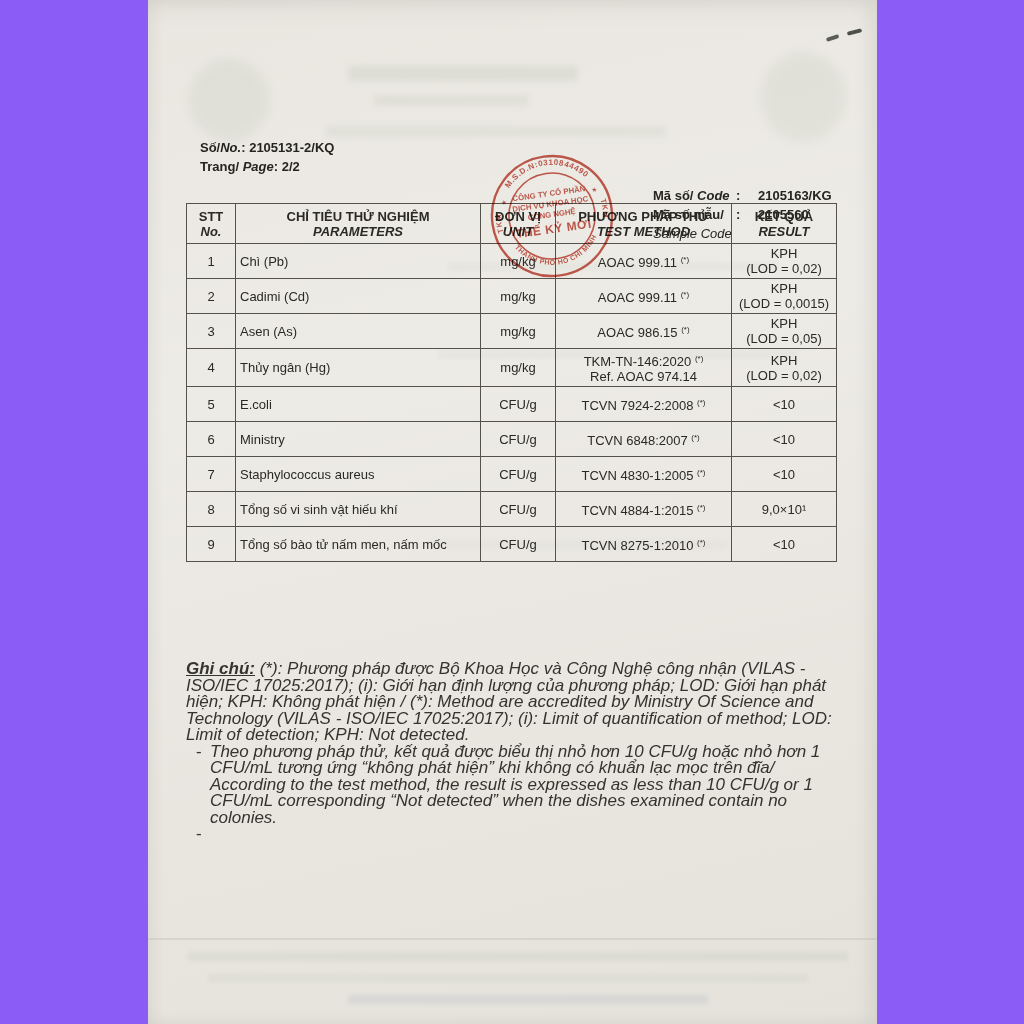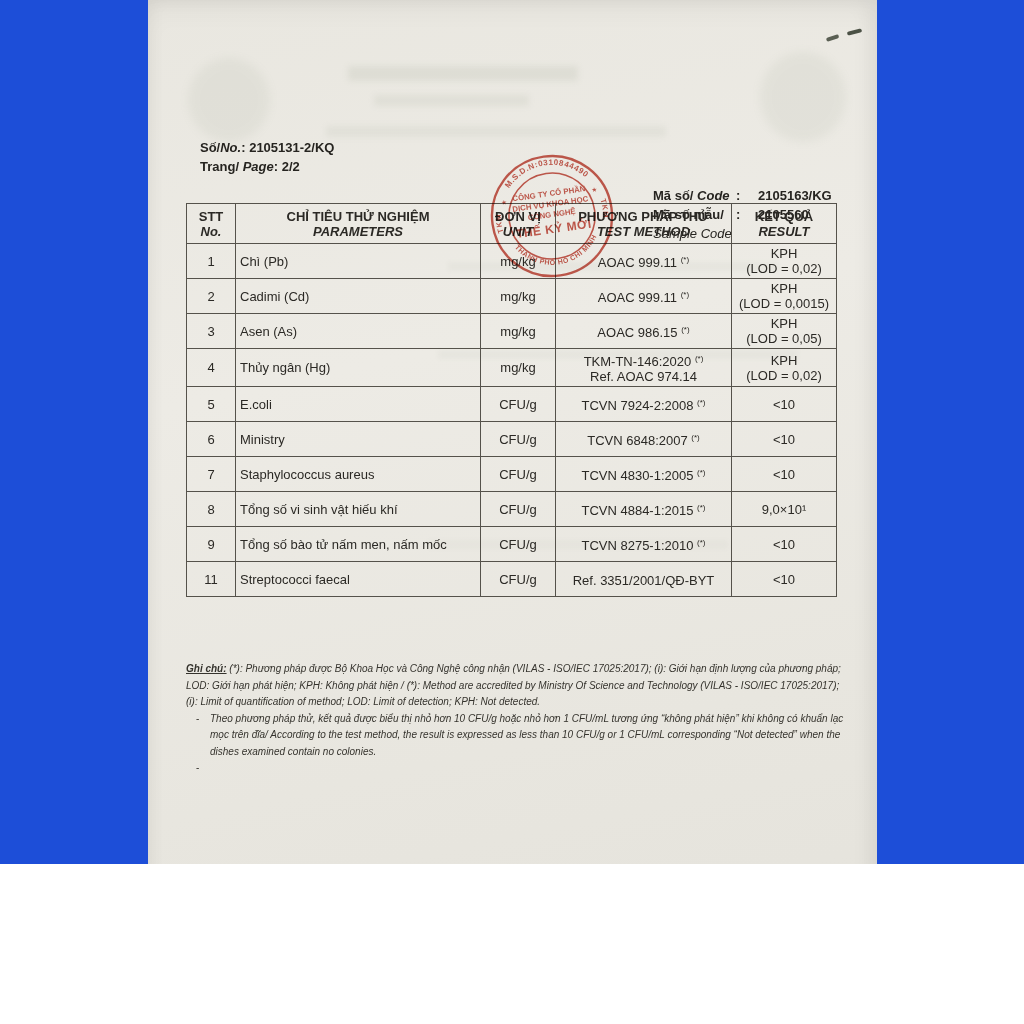--- a/index.html
+++ b/index.html
@@ -1,16 +1,16 @@
 <!DOCTYPE html>
 <html><head>
 <meta charset="utf-8">
 <style>
   html,body{margin:0;padding:0;background:#fff;}
-  .stage{position:relative;width:1024px;height:864px;background:#1d4ed8;overflow:hidden;
+  .stage{position:relative;width:1024px;height:1024px;background:#8b5cf6;overflow:hidden;
          font-family:"Liberation Sans", sans-serif;color:#2f2d29;}
   .paper{position:absolute;left:148px;top:0;width:729px;height:1024px;
          background:linear-gradient(168deg,#e9e7e0 0%,#edebe5 35%,#e8e6df 70%,#e4e2db 100%);
          box-shadow:inset -10px 0 18px rgba(0,0,0,0.045), inset 6px 0 14px rgba(0,0,0,0.03),
                     inset 0 14px 22px rgba(0,0,0,0.03);}
   
   .ghost{position:absolute;pointer-events:none;}
   .g-blob{border-radius:50%;}
   .pen-mark{position:absolute;border-radius:2px;}
   .crease{position:absolute;left:0;width:729px;height:2px;background:#b7b3a8;opacity:.32;}
@@ -32,21 +32,21 @@
   tr.hdr{height:40px;}
   tr.row{height:35px;}
   th .vi{display:block;font-weight:bold;font-style:normal;text-align:center;}
   th .en{display:block;font-weight:bold;font-style:italic;}
   td.c-no,td.c-unit,td.c-method,td.c-result{text-align:center;}
   td.c-param{text-align:left;padding-left:15px;}
   td.c-param.italic{}
   td.c-method sup{font-size:8px;}
   .two-line div{line-height:15px;}
   
-  .notes{position:absolute;left:38px;top:661px;width:662px;font-size:10px;font-style:italic;
+  .notes{position:absolute;left:38px;top:661px;width:662px;font-size:17px;font-style:italic;
          line-height:16.5px;color:#35332d;}
   .notes p{margin:0;}
   .ghi-chu{font-weight:bold;text-decoration:underline;}
   .note-bullet{position:relative;padding-left:24px;}
   .note-bullet .dash{position:absolute;left:10px;font-style:normal;}
   
   .stamp{position:absolute;left:334px;top:146px;width:140px;height:140px;
          transform:rotate(-8deg);opacity:.82;mix-blend-mode:multiply;}
   .stamp text{fill:#bf3a2c;font-family:"Liberation Sans", sans-serif;}
   .stamp circle{stroke:#bf3a2c;fill:none;}
@@ -237,33 +237,20 @@
         <td class="c-unit">CFU/g</td>
         <td class="c-method two-line">
               <div><span>TCVN 8275-1:2010 </span><sup>(*)</sup></div>
               <div></div>
             </td>
         <td class="c-result two-line">
               <div>&lt;10</div>
               <div></div>
             </td>
       </tr>
-      <tr class="row">
-        <td class="c-no">11</td>
-        <td class="c-param italic">Streptococci faecal</td>
-        <td class="c-unit">CFU/g</td>
-        <td class="c-method two-line">
-              <div><span>Ref. 3351/2001/QĐ-BYT</span><sup></sup></div>
-              <div></div>
-            </td>
-        <td class="c-result two-line">
-              <div>&lt;10</div>
-              <div></div>
-            </td>
-      </tr>
     </tbody>
       </table>
 
     <div class="notes">
       <p><span class="ghi-chu">Ghi chú:</span> <span>(*): Phương pháp được Bộ Khoa Học và Công Nghệ công nhận (VILAS - ISO/IEC 17025:2017); (i): Giới hạn định lượng của phương pháp; LOD: Giới hạn phát hiện; KPH: Không phát hiện / (*): Method are accredited by Ministry Of Science and Technology (VILAS - ISO/IEC 17025:2017); (i): Limit of quantification of method; LOD: Limit of detection; KPH: Not detected.</span></p>
       <p class="note-bullet"><span class="dash">-</span><span>Theo phương pháp thử, kết quả được biểu thị nhỏ hơn 10 CFU/g hoặc nhỏ hơn 1 CFU/mL tương ứng “không phát hiện” khi không có khuẩn lạc mọc trên đĩa/ According to the test method, the result is expressed as less than 10 CFU/g or 1 CFU/mL corresponding “Not detected” when the dishes examined contain no colonies.</span></p>
       <p class="note-bullet"><span class="dash">-</span></p>
     </div>
 
     <svg class="stamp" viewBox="0 0 140 140">

